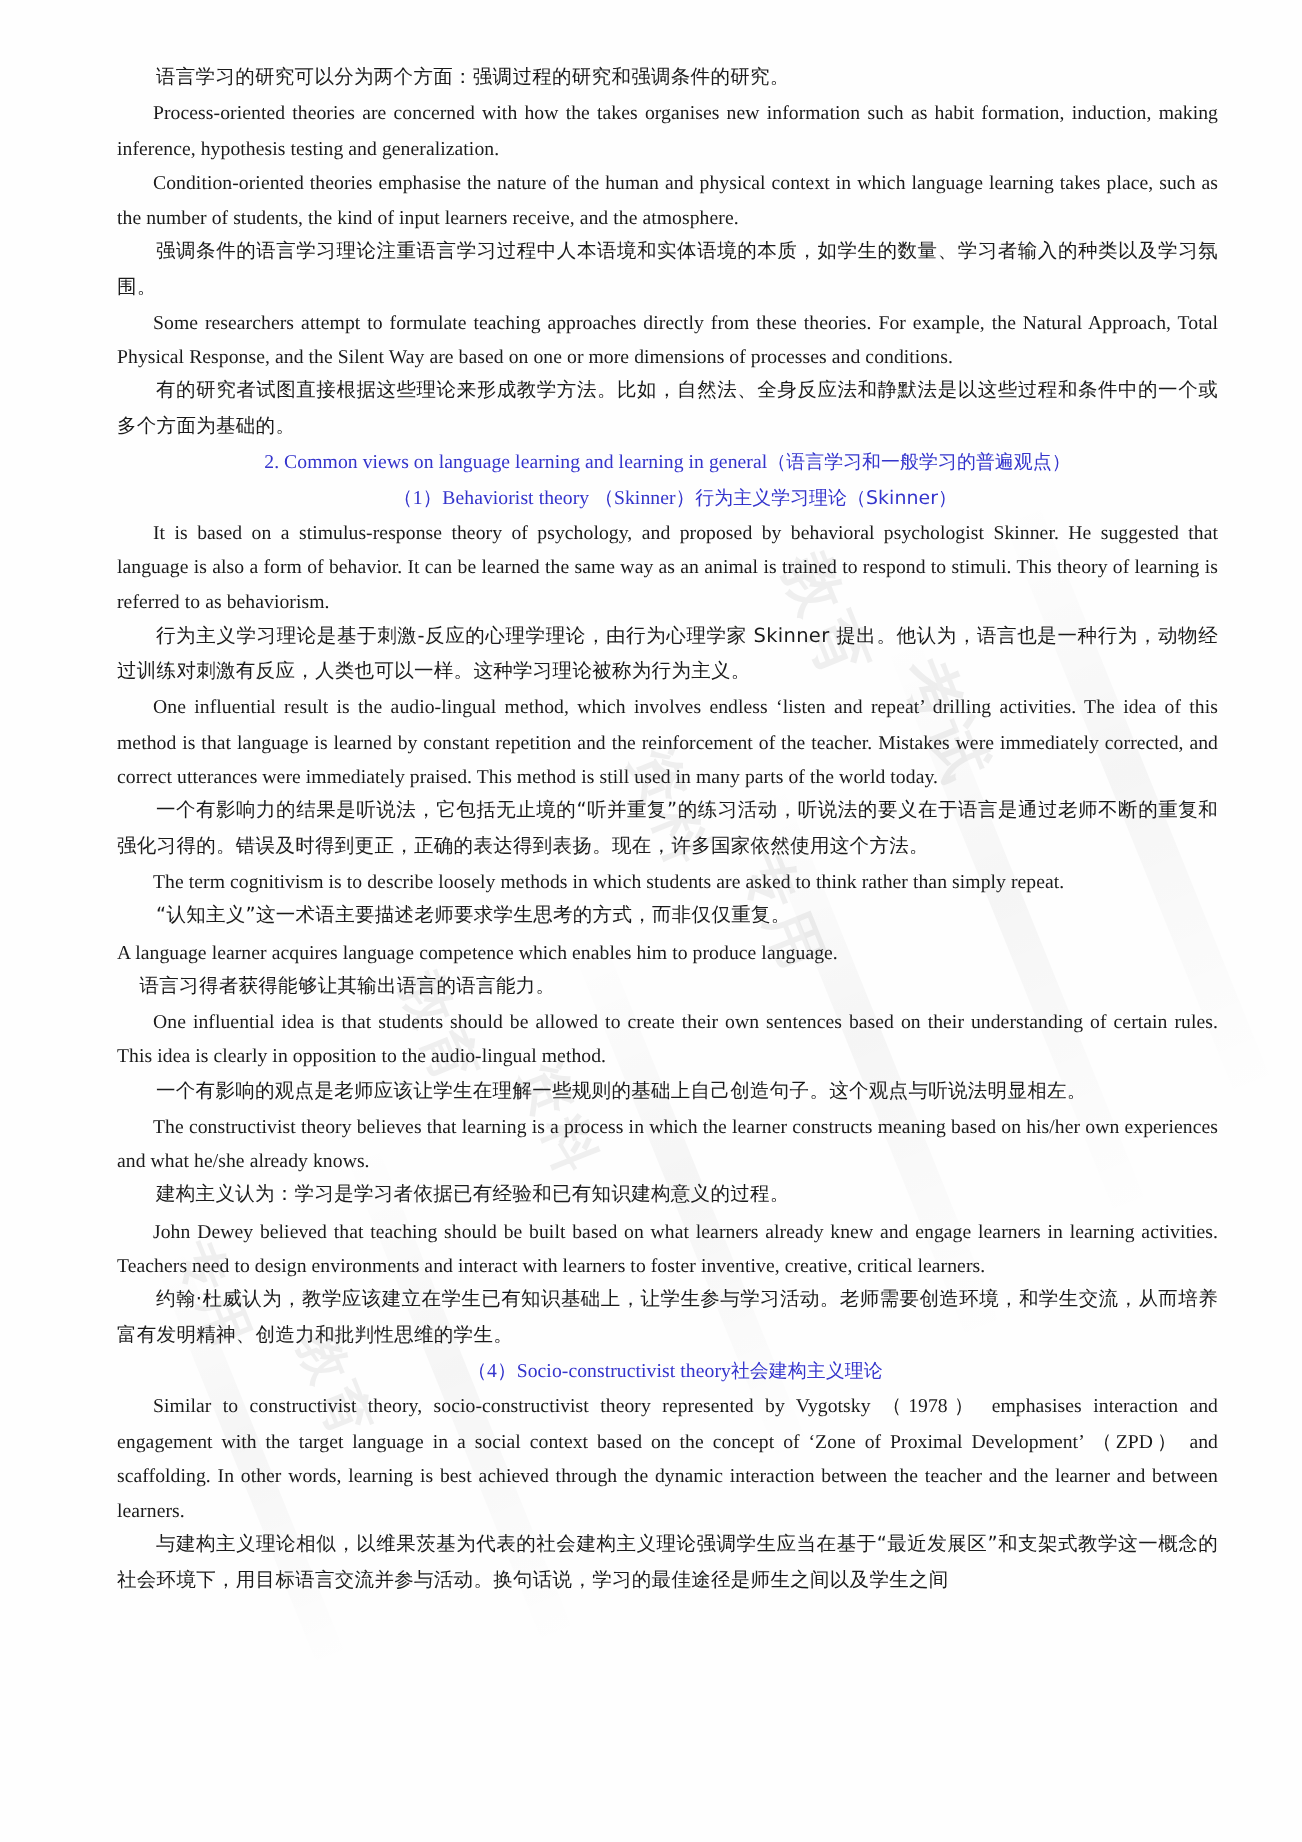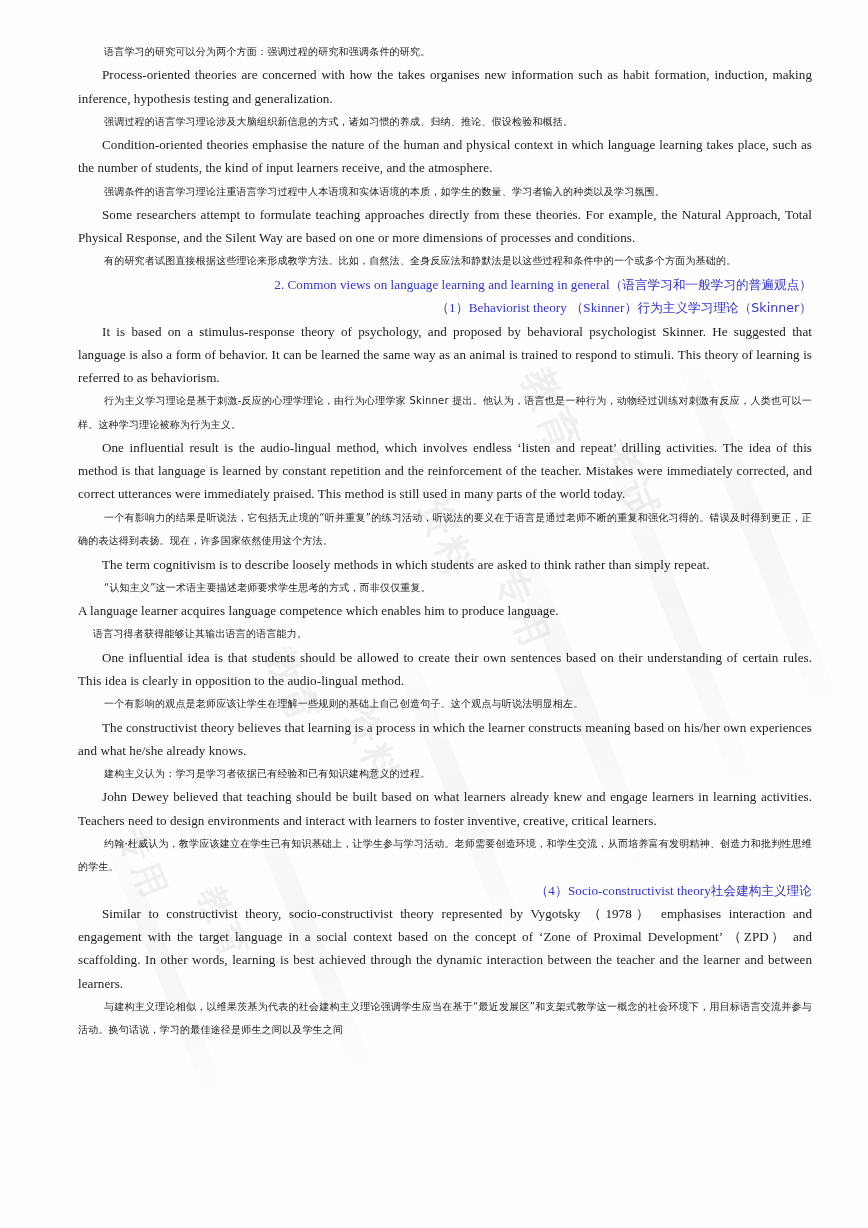--- a/index.html
+++ b/index.html
@@ -78,34 +78,34 @@
     letter-spacing: 0.05px;
   }
   p.en {
     text-indent: 24px;
     font-family: "Liberation Serif", "DejaVu Serif", serif;
   }
   p.en.noindent { text-indent: 0; }
   p.cn {
     text-indent: 26px;
     font-family: "DejaVu Sans", "Liberation Sans", sans-serif;
-    font-size: 10px;
+    font-size: 13px;
     line-height: 23.4px;
     letter-spacing: 0.2px;
   }
   p.cn.noindent { text-indent: 0; margin-left: 15px; }
 
   
   p.heading {
     color: #3434cc;
     text-indent: 0;
     font-family: "Liberation Serif", "DejaVu Serif", serif;
     font-size: 13.1px;
     line-height: 23.4px;
-    text-align: right;
+    text-align: center;
   }
   p.heading.sub {
     text-indent: 10px;
   }
   p.heading .cnpart {
     font-family: "DejaVu Sans", "Liberation Sans", sans-serif;
     font-size: 12.6px;
   }
 </style>
 </head>
@@ -127,21 +127,20 @@
     <div class="wm w5">教育</div>
     <div class="wm w6">资料</div>
     <div class="wm w7">专用</div>
     <div class="wm w8">教育</div>
   </div>
 
   <div id="content">
 
     <p class="cn">语言学习的研究可以分为两个方面：强调过程的研究和强调条件的研究。</p>
     <p class="en">Process-oriented theories are concerned with how the takes organises new information such as habit formation, induction, making inference, hypothesis testing and generalization.</p>
-    <p class="cn">强调过程的语言学习理论涉及大脑组织新信息的方式，诸如习惯的养成、归纳、推论、假设检验和概括。</p>
     <p class="en">Condition-oriented theories emphasise the nature of the human and physical context in which language learning takes place, such as the number of students, the kind of input learners receive, and the atmosphere.</p>
     <p class="cn">强调条件的语言学习理论注重语言学习过程中人本语境和实体语境的本质，如学生的数量、学习者输入的种类以及学习氛围。</p>
     <p class="en">Some researchers attempt to formulate teaching approaches directly from these theories. For example, the Natural Approach, Total Physical Response, and the Silent Way are based on one or more dimensions of processes and conditions.</p>
     <p class="cn">有的研究者试图直接根据这些理论来形成教学方法。比如，自然法、全身反应法和静默法是以这些过程和条件中的一个或多个方面为基础的。</p>
 
     <p class="heading"><span>2. Common views on language learning and learning in general</span><span class="cnpart">（语言学习和一般学习的普遍观点）</span></p>
 
     <p class="heading sub"><span>（1）Behaviorist theory （Skinner）</span><span class="cnpart">行为主义学习理论（Skinner）</span></p>
 
     <p class="en">It is based on a stimulus-response theory of psychology, and proposed by behavioral psychologist Skinner. He suggested that language is also a form of behavior. It can be learned the same way as an animal is trained to respond to stimuli. This theory of learning is referred to as behaviorism.</p>

